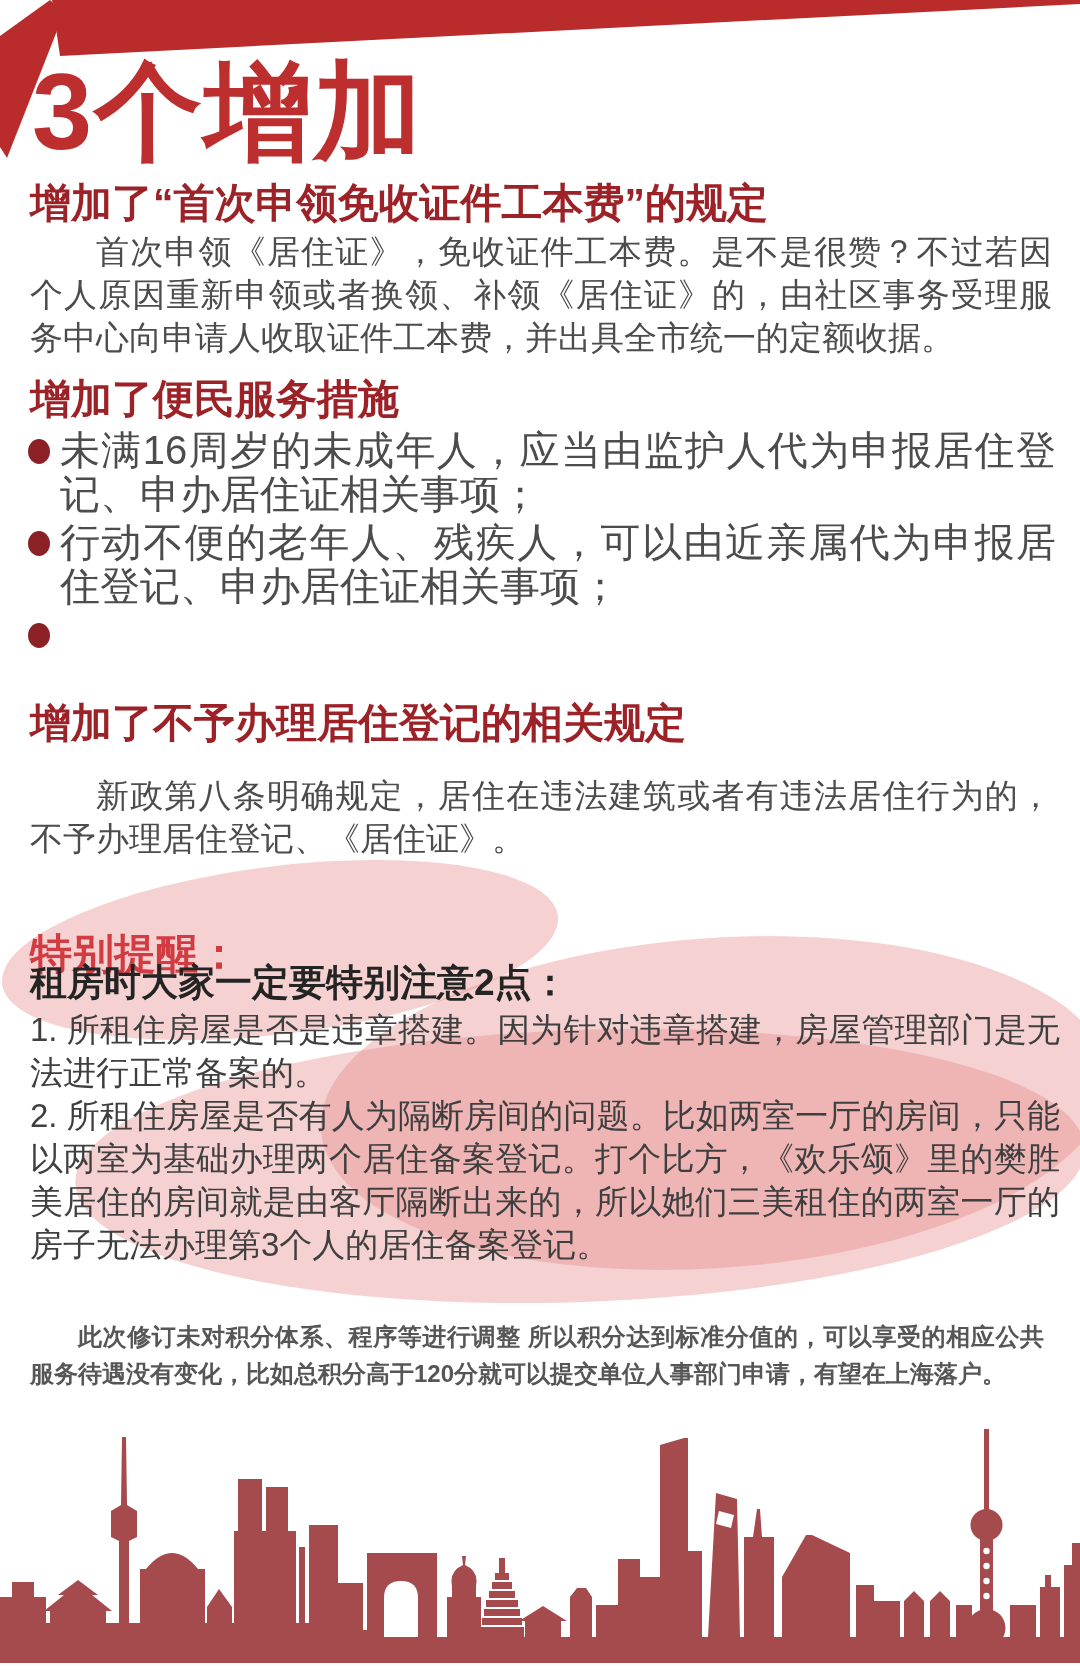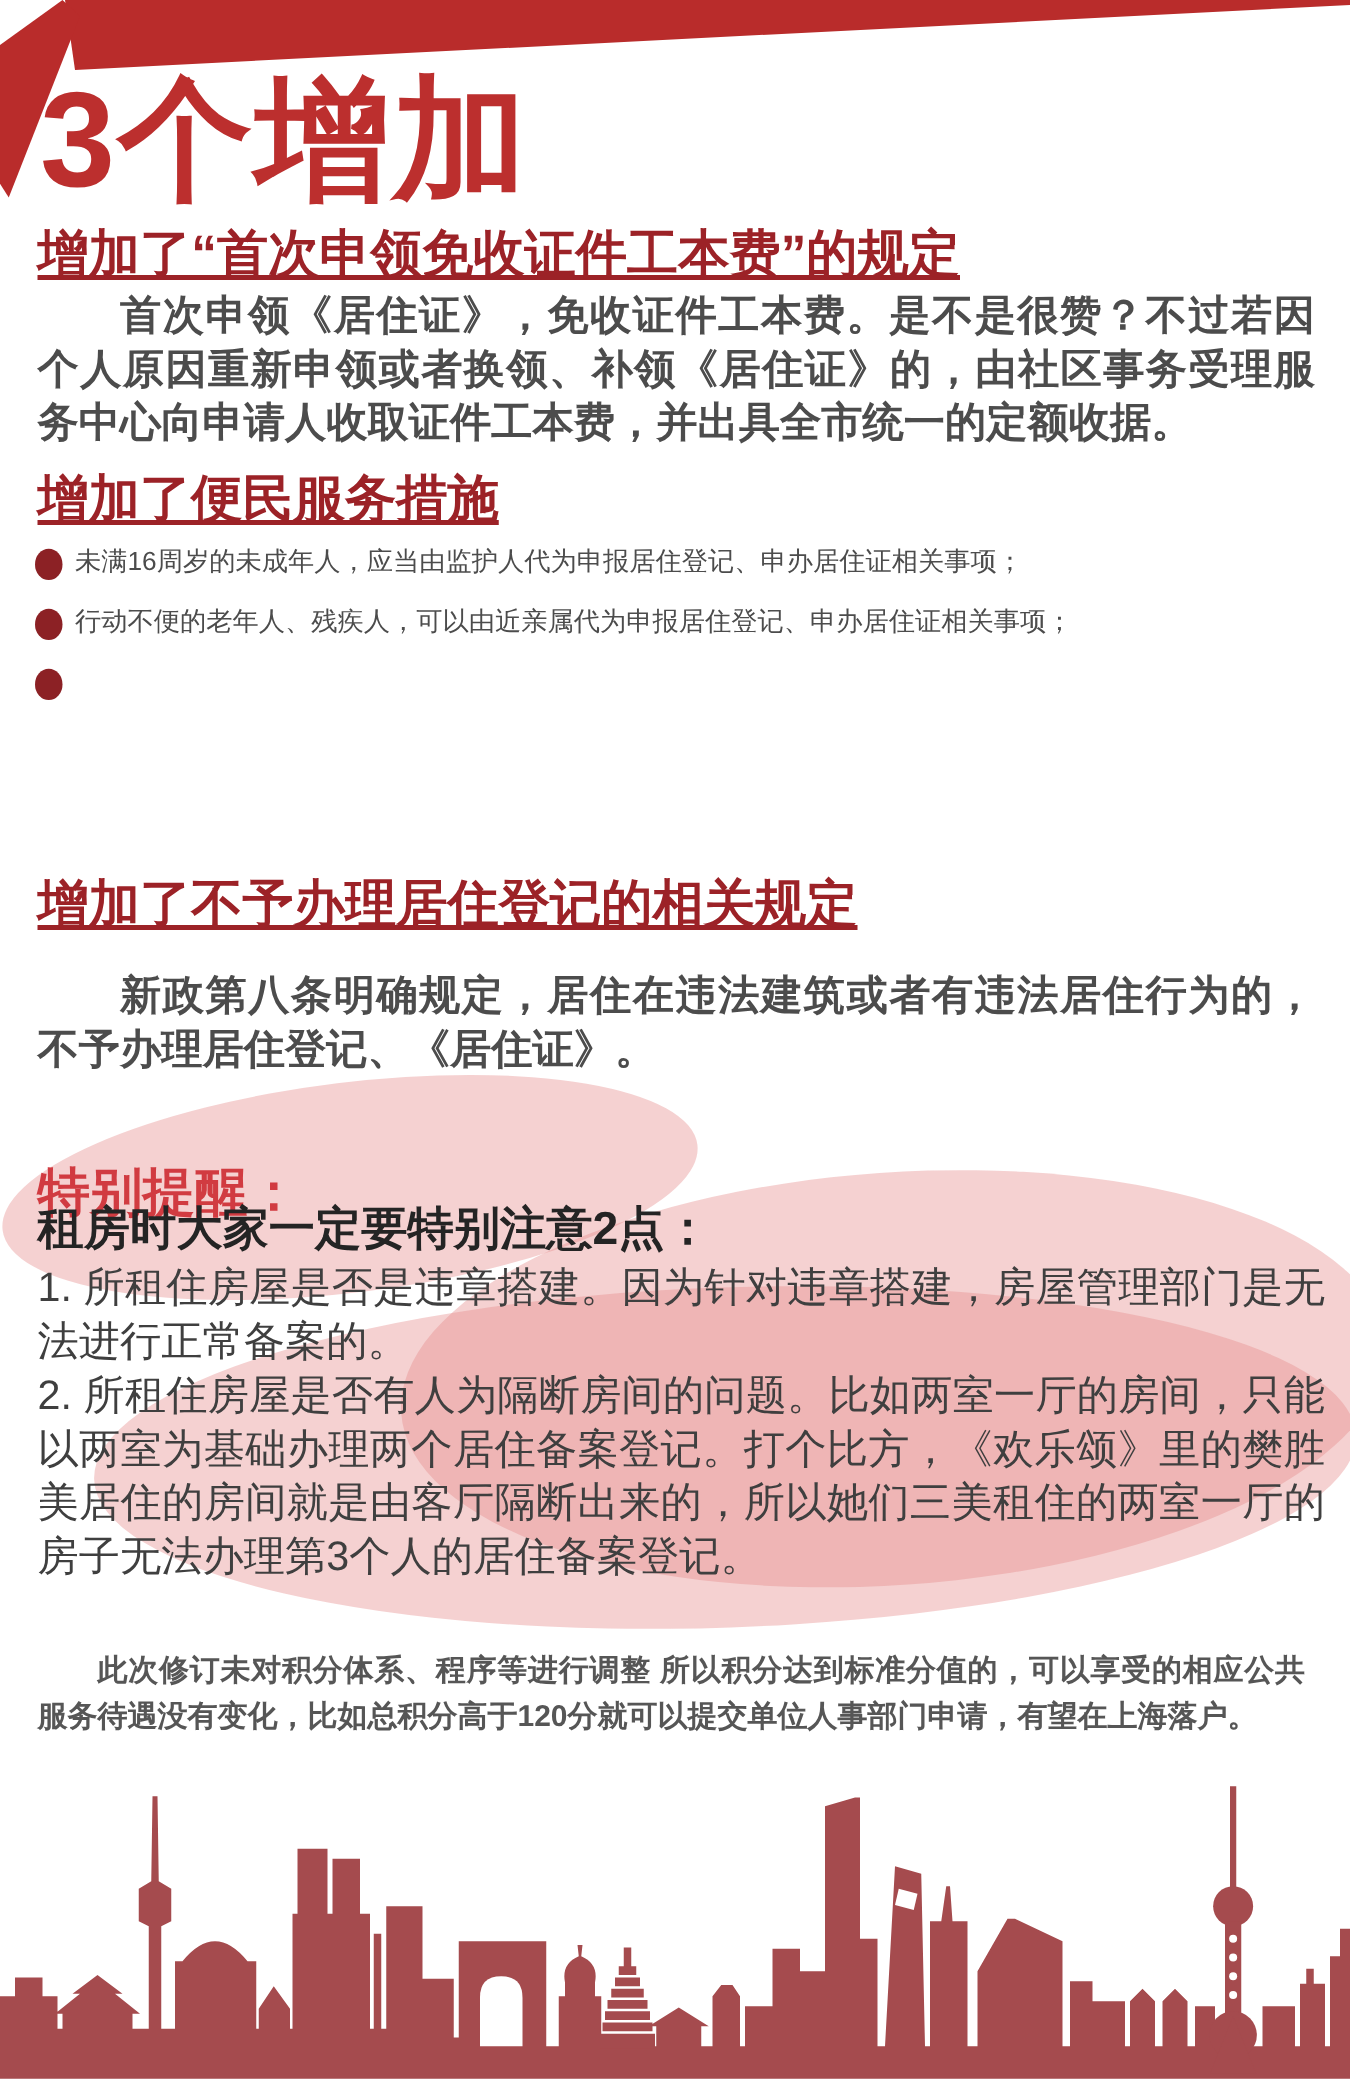--- a/index.html
+++ b/index.html
@@ -14,36 +14,36 @@
   #header-svg{left:0;top:0;width:1080px;height:170px;z-index:1;}
   
   .big-title{
     left:32px;top:38px;z-index:2;
     font-size:108px;font-weight:900;line-height:1.15;
     color:#bc2f2e;letter-spacing:2px;white-space:nowrap;margin-top:12px;
   }
   
   .sec-h{
     left:30px;z-index:2;
-    font-size:41px;font-weight:900;color:#9c2227;white-space:nowrap;text-decoration:underline;
+    font-size:41px;font-weight:900;color:#9c2227;white-space:nowrap;
   }
   #h1{top:176px;}
   #h2{top:372px;}
   #h3{top:680px;margin-top:16px;}
   
   .body-p{
     left:30px;z-index:2;width:1022px;
-    font-size:33px;line-height:43px;font-weight:700;color:#4c4c4c;
+    font-size:33px;line-height:43px;font-weight:400;color:#4c4c4c;
     text-indent:2em;text-align:justify;
   }
   #p1{top:230px;}
   #p3{top:774px;}
   
   .bullets{left:30px;top:428px;z-index:2;width:1026px;
-    font-size:21px;line-height:44px;font-weight:500;color:#4c4c4c;}
+    font-size:40px;line-height:44px;font-weight:500;color:#4c4c4c;}
   .bullet-item{position:relative;padding-left:30px;margin-bottom:4px;text-align:justify;}
   .bullet-dot{
     position:absolute;left:-2px;top:11px;width:22px;height:25px;
     background:#8c2125;border-radius:50%;
   }
   
   .reminder-title{
     left:30px;top:926px;z-index:2;
     font-size:42px;font-weight:900;color:#d13b41;white-space:nowrap;
   }

